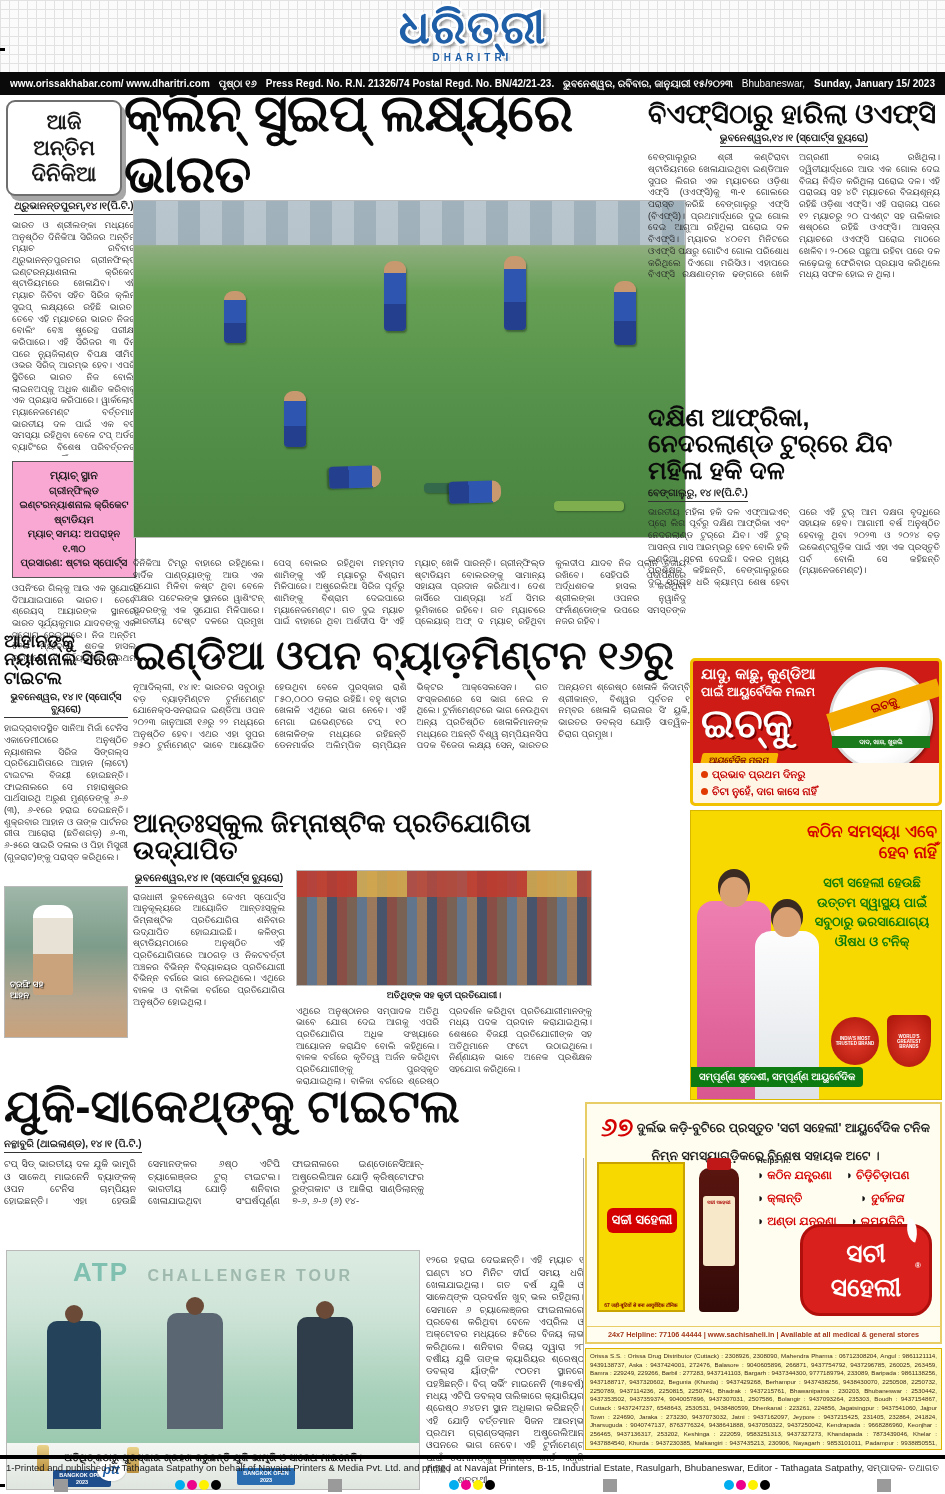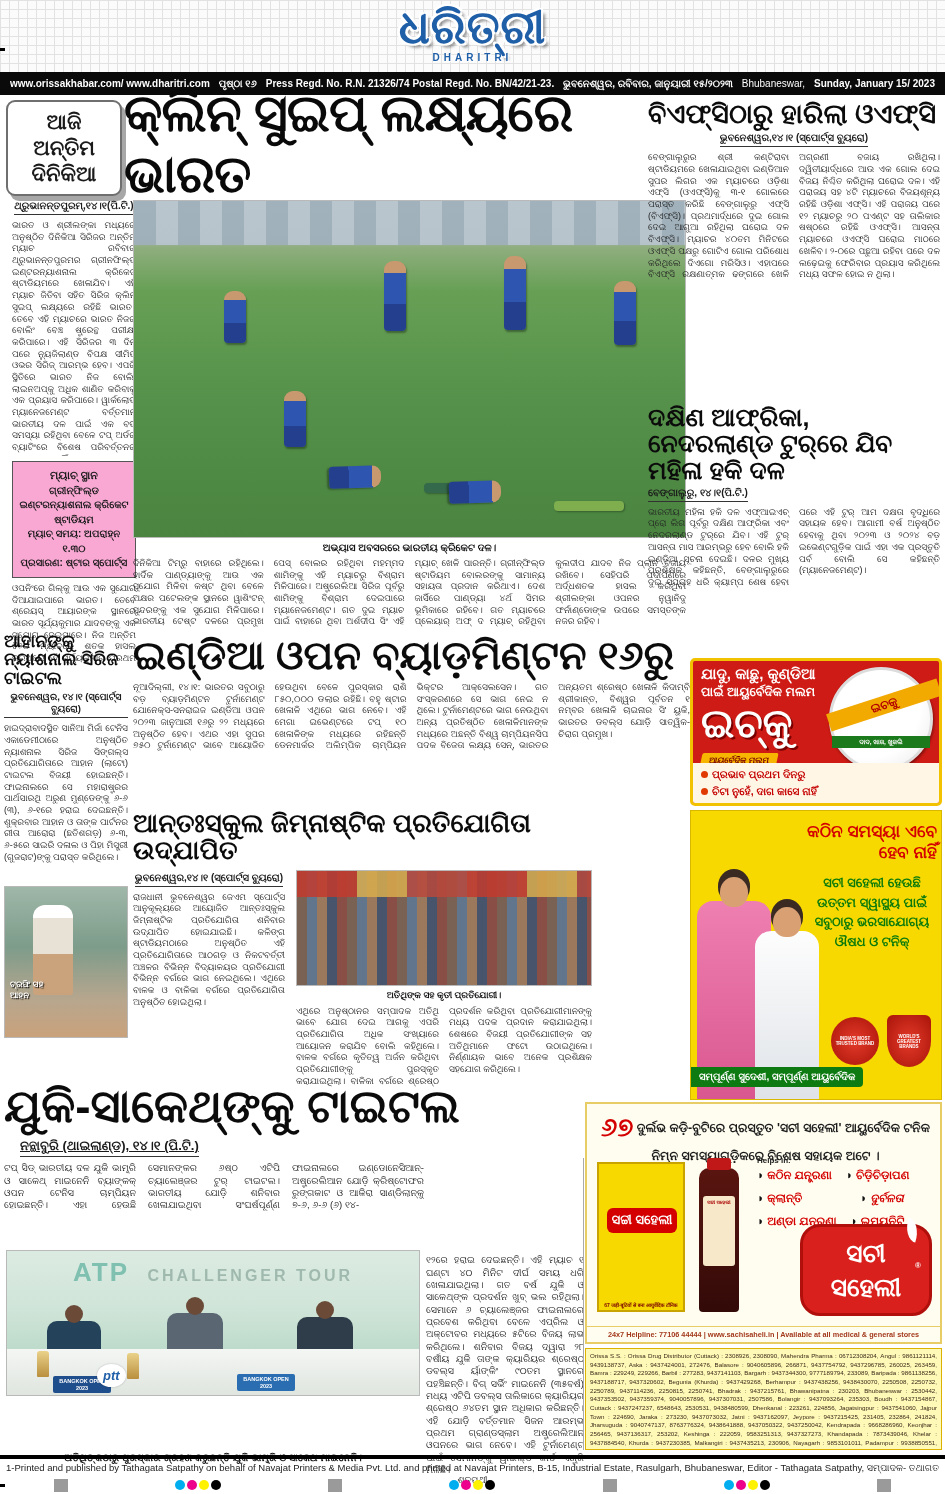--- a/index.html
+++ b/index.html
@@ -198,21 +198,20 @@
     <div class="mat" style="left:290px;top:282px;"></div>
     <div class="mat" style="left:420px;top:300px;background:#7fae4e;"></div>
     <div class="player" style="left:90px;top:90px;"></div>
     <div class="player" style="left:250px;top:60px;height:70px;"></div>
     <div class="player" style="left:370px;top:55px;height:74px;"></div>
     <div class="player" style="left:480px;top:80px;height:64px;"></div>
     <div class="player lying" style="left:210px;top:250px;"></div>
     <div class="player lying" style="left:330px;top:265px;"></div>
     <div class="player" style="left:150px;top:190px;height:56px;"></div>
   </div>
-  <div class="caption" style="position:absolute;left:133px;top:542px;width:553px;">ଅଭ୍ୟାସ ଅବସରରେ ଭାରତୀୟ କ୍ରିକେଟ ଦଳ।</div>
 
   <div class="body-txt" style="position:absolute;left:133px;top:558px;width:553px;height:74px;column-count:4;column-gap:10px;overflow:hidden;">ଦିନିକିଆ ଟିମ୍‌ରୁ ବାହାରେ ରହିଥିଲେ। ହାର୍ଦିକ ପାଣ୍ଡ୍ୟାଙ୍କୁ ଆଉ ଏକ ସୁଯୋଗ ମିଳିବା କଷ୍ଟ ଥିବା ବେଳେ ଅକ୍ଷର ପଟେଲଙ୍କ ସ୍ଥାନରେ ୱାଶିଂଟନ୍ ସୁନ୍ଦରଙ୍କୁ ଏକ ସୁଯୋଗ ମିଳିପାରେ। ଭାରତୀୟ ଟେଷ୍ଟ ଦଳରେ ପ୍ରମୁଖ ପେସ୍ ବୋଲର ରହିଥିବା ମହମ୍ମଦ ଶାମିଙ୍କୁ ଏହି ମ୍ୟାଚରୁ ବିଶ୍ରାମ ମିଳିପାରେ। ଅଷ୍ଟ୍ରେଲିଆ ସିରିଜ ପୂର୍ବରୁ ଶାମିଙ୍କୁ ବିଶ୍ରାମ ଦେଇପାରେ ମ୍ୟାନେଜମେଣ୍ଟ। ଗତ ଦୁଇ ମ୍ୟାଚ ପାଇଁ ବାହାରେ ଥିବା ଅର୍ଶଦୀପ ସିଂ ଏହି ମ୍ୟାଚ୍ ଖେଳି ପାରନ୍ତି। ଗ୍ରୀନ୍‌ଫିଲ୍ଡ ଷ୍ଟାଡିୟମ ବୋଲରଙ୍କୁ ସାମାନ୍ୟ ସହାୟତା ପ୍ରଦାନ କରିଥାଏ। ଦେଶ ଜାର୍ସିରେ ପାଣ୍ଡ୍ୟା ୪ର୍ଥ ସିମର ଭୂମିକାରେ ରହିବେ। ଗତ ମ୍ୟାଚରେ ପ୍ଲେୟାର୍ ଅଫ୍ ଦ ମ୍ୟାଚ୍ ରହିଥିବା କୁଲଦୀପ ଯାଦବ ନିଜ ପ୍ଲାନ ବଜାୟ ରଖିବେ। ସେହିପରି ପଦାର୍ପଣରେ ଅର୍ଦ୍ଧଶତକ ହାସଲ କରିଥିବା ଶ୍ରୀଲଙ୍କା ଓପନର ନୁୱାନିଦୁ ଫର୍ନାଣ୍ଡୋଙ୍କ ଉପରେ ସମସ୍ତଙ୍କ ନଜର ରହିବ।</div>
 
   <div style="position:absolute;left:648px;top:100px;width:292px;">
     <div class="headline" style="font-size:27px;">ବିଏଫ୍‌ସିଠାରୁ ହାରିଲା ଓଏଫ୍‌ସି</div>
     <div class="dateline">ଭୁବନେଶ୍ୱର,୧୪।୧ (ସ୍ପୋର୍ଟ୍ସ ବ୍ୟୁରୋ)</div>
     <div class="body-txt" style="column-count:2;column-gap:10px;height:228px;overflow:hidden;">ବେଙ୍ଗାଲୁରୁର ଶ୍ରୀ କଣ୍ଟିରାବା ଷ୍ଟାଡିୟମରେ ଖେଳାଯାଇଥିବା ଇଣ୍ଡିଆନ ସୁପର ଲିଗର ଏକ ମ୍ୟାଚରେ ଓଡ଼ିଶା ଏଫ୍‌ସି (ଓଏଫ୍‌ସି)କୁ ୩-୧ ଗୋଲରେ ପରାସ୍ତ କରିଛି ବେଙ୍ଗାଲୁରୁ ଏଫ୍‌ସି (ବିଏଫ୍‌ସି)। ପ୍ରଥମାର୍ଦ୍ଧରେ ଦୁଇ ଗୋଲ ଦେଇ ଆଗୁଆ ରହିଥିଲା ଘରୋଇ ଦଳ ବିଏଫ୍‌ସି। ମ୍ୟାଚର ୪୦ତମ ମିନିଟରେ ଓଏଫ୍‌ସି ପକ୍ଷରୁ ଗୋଟିଏ ଗୋଲ ପରିଶୋଧ କରିଥିଲେ ଦିଏଗୋ ମରିସିଓ। ଏହାପରେ ବିଏଫ୍‌ସି ରକ୍ଷଣାତ୍ମକ ଢଙ୍ଗରେ ଖେଳି ଅଗ୍ରଣୀ ବଜାୟ ରଖିଥିଲା। ଦ୍ୱିତୀୟାର୍ଦ୍ଧରେ ଆଉ ଏକ ଗୋଲ ଦେଇ ବିଜୟ ନିଶ୍ଚିତ କରିଥିଲା ଘରୋଇ ଦଳ। ଏହି ପରାଜୟ ସହ ୪ଟି ମ୍ୟାଚରେ ବିଜୟଶୂନ୍ୟ ରହିଛି ଓଡ଼ିଶା ଏଫ୍‌ସି। ଏହି ପରାଜୟ ପରେ ୧୨ ମ୍ୟାଚରୁ ୨୦ ପଏଣ୍ଟ ସହ ତାଲିକାର ଷଷ୍ଠରେ ରହିଛି ଓଏଫ୍‌ସି। ଆସନ୍ତା ମ୍ୟାଚରେ ଓଏଫ୍‌ସି ଘରୋଇ ମାଠରେ ଖେଳିବ। ୨-୦ରେ ପଛୁଆ ରହିବା ପରେ ଦଳ ଲଢ଼େଇକୁ ଫେରିବାର ପ୍ରୟାସ କରିଥିଲେ ମଧ୍ୟ ସଫଳ ହୋଇ ନ ଥିଲା।</div>
   </div>
 
   <div style="position:absolute;left:648px;top:404px;width:292px;">
@@ -251,27 +250,27 @@
       </div>
       <div class="caption" style="position:absolute;left:163px;top:122px;width:296px;font-size:9px;">ଅତିଥିଙ୍କ ସହ କୃତୀ ପ୍ରତିଯୋଗୀ।</div>
       <div class="body-txt" style="position:absolute;left:163px;top:138px;width:296px;height:82px;column-count:2;column-gap:10px;overflow:hidden;">ଏଥିରେ ଅନୁଷ୍ଠାନର ସମ୍ପାଦକ ଅତିଥି ଭାବେ ଯୋଗ ଦେଇ ଆଗକୁ ଏପରି ପ୍ରତିଯୋଗିତା ଅଧିକ ସଂଖ୍ୟାରେ ଆୟୋଜନ କରାଯିବ ବୋଲି କହିଥିଲେ। ବାଳକ ବର୍ଗରେ କୃତିତ୍ୱ ଅର୍ଜନ କରିଥିବା ପ୍ରତିଯୋଗୀଙ୍କୁ ପୁରସ୍କୃତ କରାଯାଇଥିଲା। ବାଳିକା ବର୍ଗରେ ଶ୍ରେଷ୍ଠ ପ୍ରଦର୍ଶନ କରିଥିବା ପ୍ରତିଯୋଗୀମାନଙ୍କୁ ମଧ୍ୟ ପଦକ ପ୍ରଦାନ କରାଯାଇଥିଲା। ଶେଷରେ ବିଜୟୀ ପ୍ରତିଯୋଗୀଙ୍କ ସହ ଅତିଥିମାନେ ଫଟୋ ଉଠାଇଥିଲେ। ନିର୍ଣ୍ଣାୟକ ଭାବେ ଅନେକ ପ୍ରଶିକ୍ଷକ ସହଯୋଗ କରିଥିଲେ।</div>
     </div>
   </div>
 
   <div style="position:absolute;left:4px;top:1082px;width:578px;">
     <div class="headline" style="font-size:46px;">ଯୁକି-ସାକେଥ୍‌ଙ୍କୁ ଟାଇଟଲ</div>
     <div style="position:relative;margin-top:8px;">
       <div style="width:420px;">
-        <div class="dateline" style="margin-left:16px;font-size:13px;text-decoration:underline;">ନନ୍ଥାବୁରି (ଥାଇଲାଣ୍ଡ), ୧୪।୧ (ପି.ଟି.)</div>
+        <div class="dateline" style="margin-left:0;font-size:10px;">ନନ୍ଥାବୁରି (ଥାଇଲାଣ୍ଡ), ୧୪।୧ (ପି.ଟି.)</div>
         <div class="body-txt" style="column-count:3;column-gap:12px;height:62px;overflow:hidden;font-size:9.5px;">ଟପ୍ ସିଡ୍ ଭାରତୀୟ ଦଳ ଯୁକି ଭାମ୍ବ୍ରି ଓ ସାକେଥ୍ ମାଇନେନି ବ୍ୟାଙ୍କକ୍ ଓପନ ଟେନିସ ଚାମ୍ପିୟନ ହୋଇଛନ୍ତି। ଏହା ହେଉଛି ସେମାନଙ୍କର ୬ଷ୍ଠ ଏଟିପି ଚ୍ୟାଲେଞ୍ଜର ଟୁର୍ ଟାଇଟଲ। ଭାରତୀୟ ଯୋଡ଼ି ଶନିବାର ଖେଳାଯାଇଥିବା ସଂଘର୍ଷପୂର୍ଣ୍ଣ ଫାଇନାଲରେ ଇଣ୍ଡୋନେସିଆନ୍-ଅଷ୍ଟ୍ରେଲିଆନ ଯୋଡ଼ି କ୍ରିଷ୍ଟୋଫର ରୁଙ୍ଗକାଟ ଓ ଆକିରା ସାଣ୍ଡିଲାନ୍‌କୁ ୭-୬, ୬-୬ (୬) ୧୪-</div>
       </div>
 
       <div class="body-txt" style="position:absolute;left:422px;top:116px;width:158px;height:238px;overflow:hidden;font-size:9.5px;">୧୨ରେ ହରାଇ ଦେଇଛନ୍ତି। ଏହି ମ୍ୟାଚ ୧ ଘଣ୍ଟା ୪୦ ମିନିଟ ଦୀର୍ଘ ସମୟ ଧରି ଖେଳାଯାଇଥିଲା। ଗତ ବର୍ଷ ଯୁକି ଓ ସାକେଥ୍‌ଙ୍କ ପ୍ରଦର୍ଶନ ଖୁବ୍ ଭଲ ରହିଥିଲା। ସେମାନେ ୬ ଚ୍ୟାଲେଞ୍ଜର ଫାଇନାଲରେ ପ୍ରବେଶ କରିଥିବା ବେଳେ ଏପ୍ରିଲ ଓ ଅକ୍ଟୋବର ମଧ୍ୟରେ ୫ଟିରେ ବିଜୟ ଲାଭ କରିଥିଲେ। ଶନିବାର ବିଜୟ ଦ୍ୱାରା ୨୮ ବର୍ଷୀୟ ଯୁକି ତାଙ୍କ କ୍ୟାରିୟର ଶ୍ରେଷ୍ଠ ଡବଲ୍ସ ର୍ୟାଙ୍କିଂ ୯୦ତମ ସ୍ଥାନରେ ପହଞ୍ଚିଛନ୍ତି। ବିଗ୍ ସର୍ଭିଂ ମାଇନେନି (୩୫ବର୍ଷ) ମଧ୍ୟ ଏଟିପି ଡବଲ୍ସ ତାଲିକାରେ କ୍ୟାରିୟର ଶ୍ରେଷ୍ଠ ୬୪ତମ ସ୍ଥାନ ଅଧିକାର କରିଛନ୍ତି। ଏହି ଯୋଡ଼ି ବର୍ତ୍ତମାନ ସିଜନ ଆରମ୍ଭ ପ୍ରଥମ ଗ୍ରାଣ୍ଡସ୍ଲାମ ଅଷ୍ଟ୍ରେଲିଆନ ଓପନରେ ଭାଗ ନେବେ। ଏହି ଟୁର୍ନାମେଣ୍ଟ ପାଇଁ ସେମାନଙ୍କୁ ୱାଇଲ୍ଡ କାର୍ଡ ଏଣ୍ଟ୍ରି ମିଳିଛି।</div>
 
-      <div class="bkk-photo photo" style="position:absolute;left:2px;top:112px;width:414px;height:146px;">
+      <div class="bkk-photo photo" style="position:absolute;left:2px;top:112px;width:414px;height:240px;">
         <div class="bkk-banner">
           <span class="bkk-atp">ATP</span>
           <span class="bkk-tour">CHALLENGER TOUR</span>
         </div>
         <div class="person" style="left:40px;top:70px;width:54px;height:108px;background:#24425a;">
             <span class="head"></span>
           </div>
         <div class="person" style="left:160px;top:62px;width:56px;height:116px;background:#5a6672;">
             <span class="head"></span>
           </div>

